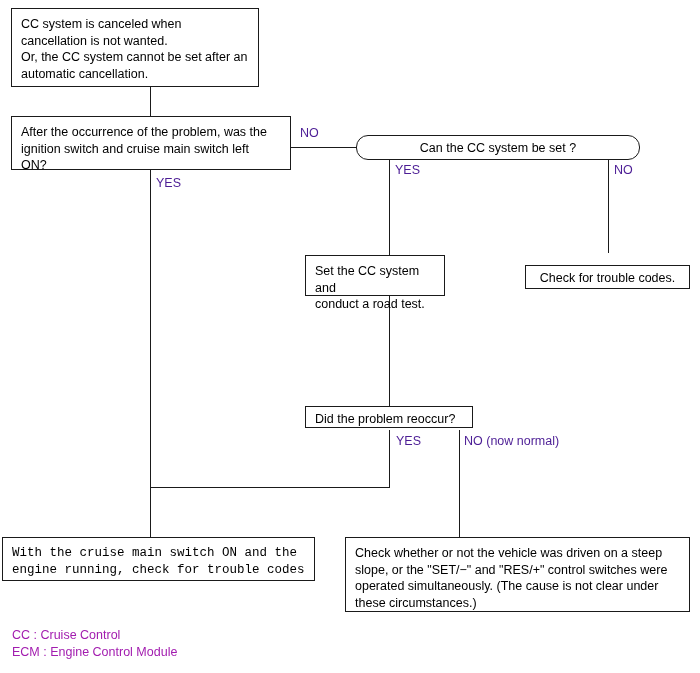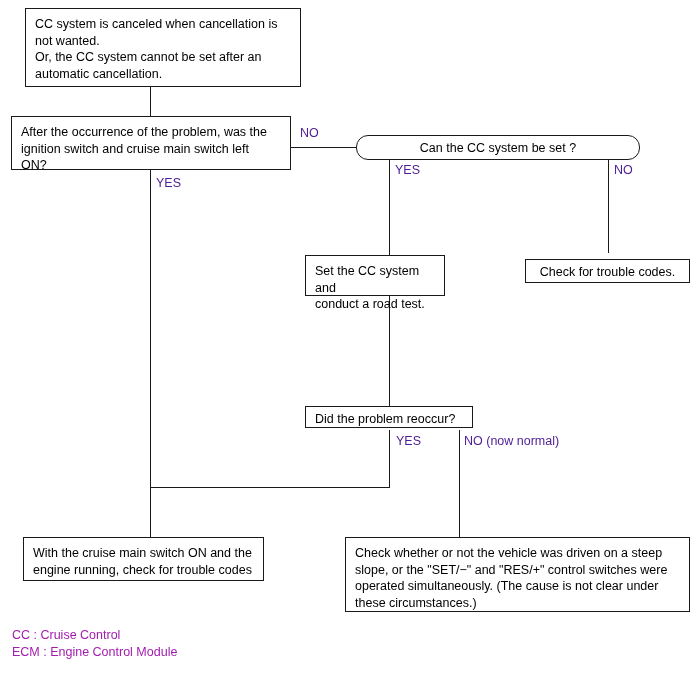--- a/index.html
+++ b/index.html
@@ -78,38 +78,38 @@
 
   <div class="line-v" style="left:608px; top:160px; height:93px;"></div>
 
   <div class="line-v" style="left:389px; top:296px; height:110px;"></div>
 
   <div class="line-v" style="left:389px; top:430px; height:58px;"></div>
   <div class="line-h" style="left:150px; top:487px; width:240px;"></div>
 
   <div class="line-v" style="left:459px; top:430px; height:107px;"></div>
 
-  <div class="box pad" style="left:25px; top:8px; width:276px; height:79px;">CC system is canceled when cancellation is not wanted.
+  <div class="box pad" style="left:11px; top:8px; width:248px; height:79px;">CC system is canceled when cancellation is not wanted.
 Or, the CC system cannot be set after an
 automatic cancellation.</div>
 
   <div class="box pad" style="left:11px; top:116px; width:280px; height:54px;">After the occurrence of the problem, was the
 ignition switch and cruise main switch left
 ON?</div>
 
   <div class="box center" style="left:356px; top:135px; width:284px; height:25px;border-radius:12px;">Can the CC system be set ?</div>
 
   <div class="box pad" style="left:305px; top:255px; width:140px; height:41px;">Set the CC system and
 conduct a road test.</div>
 
-  <div class="box center" style="left:525px; top:259px; width:165px; height:24px;">Check for trouble codes.</div>
+  <div class="box center" style="left:525px; top:265px; width:165px; height:24px;">Check for trouble codes.</div>
 
   <div class="box center" style="left:305px; top:406px; width:168px; height:22px; text-align:left; padding-left:9px;">Did the problem reoccur?</div>
 
-  <div class="box pad" style="left:23px; top:537px; width:241px; height:44px;">With the cruise main switch ON and the
+  <div class="box pad" style="left:2px; top:537px; width:313px; height:44px;font-family:Liberation Mono, monospace;">With the cruise main switch ON and the
 engine running, check for trouble codes</div>
 
   <div class="box pad" style="left:345px; top:537px; width:345px; height:75px;">Check whether or not the vehicle was driven on a steep
 slope, or the "SET/−" and "RES/+" control switches were
 operated simultaneously. (The cause is not clear under
 these circumstances.)</div>
 
   <div class="edge-label" style="left:300px; top:126px;">NO</div>
 
   <div class="edge-label" style="left:156px; top:176px;">YES</div>

